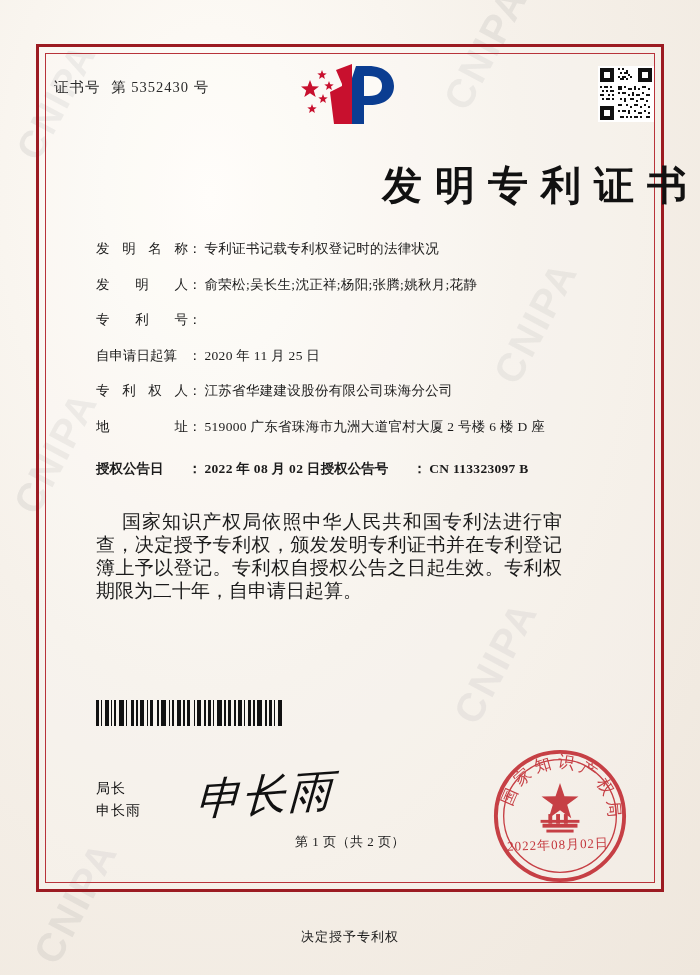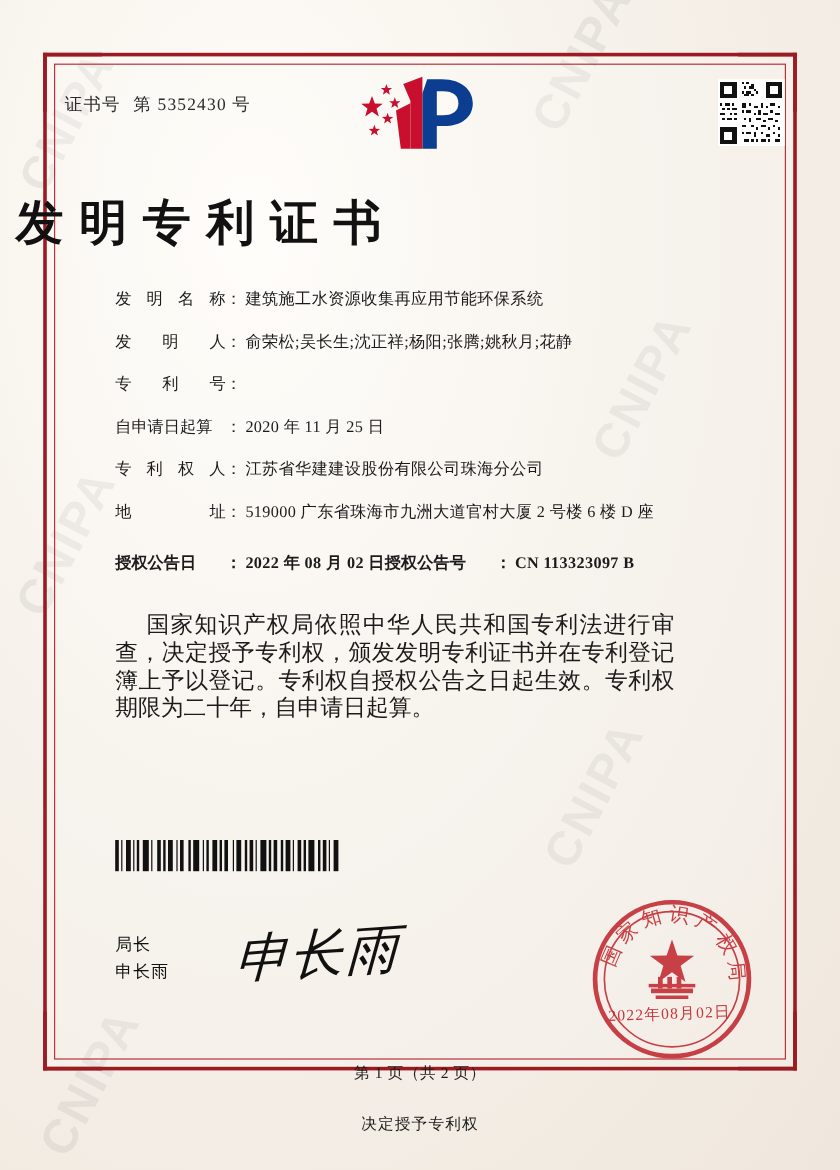--- a/index.html
+++ b/index.html
@@ -86,21 +86,21 @@
     top: 66px;
     width: 56px;
     height: 56px;
   }
 
   .title {
     position: absolute;
     left: 0;
     right: 0;
     top: 158px;
-    text-align: left;
+    text-align: right;
     font-size: 40px;
     letter-spacing: 13px;
     font-weight: bold;
     color: #111;
     text-indent: 13px;
     font-family: Liberation Mono, monospace;
   }
 
   
   .fields {
@@ -211,21 +211,21 @@
     letter-spacing: 1px;
     transform: rotate(-2deg);
     opacity: 0.92;
   }
 
   
   .page-no {
     position: absolute;
     left: 0;
     right: 0;
-    top: 885px;
+    top: 833px;
     text-align: center;
     font-size: 13px;
     color: #1b1b1b;
     letter-spacing: 0.5px;
   }
   .footnote {
     position: absolute;
     left: 0;
     right: 0;
     top: 928px;
@@ -357,21 +357,21 @@
   <div class="fields">
 
     <div class="row">
       <span class="lbl">
         <span>发</span>
         <span>明</span>
         <span>名</span>
         <span>称</span>
       </span>
       <span class="colon">：</span>
-      <span class="val">建筑施工水资源收集再应用节能环保系统</span>
+      <span class="val">专利证书记载专利权登记时的法律状况</span>
     </div>
 
     <div class="row">
       <span class="lbl">
         <span>发</span>
         <span>明</span>
         <span>人</span>
       </span>
       <span class="colon">：</span>
       <span class="val">俞荣松;吴长生;沈正祥;杨阳;张腾;姚秋月;花静</span>

